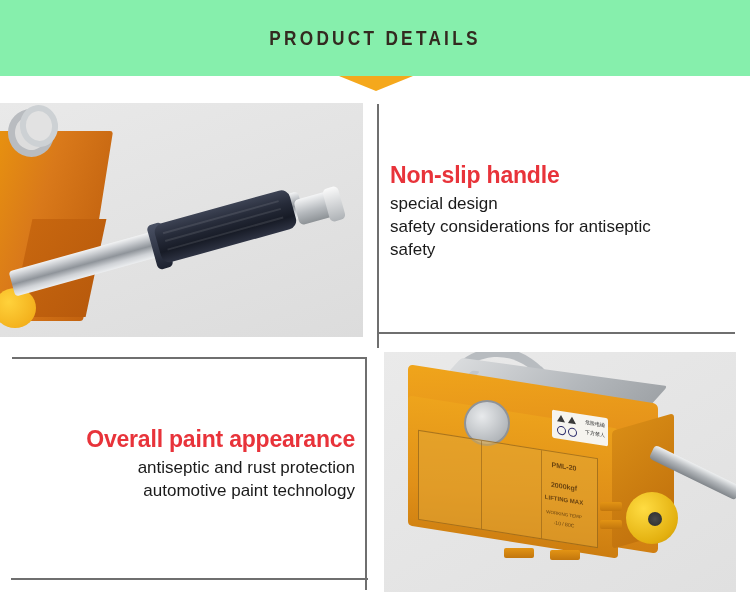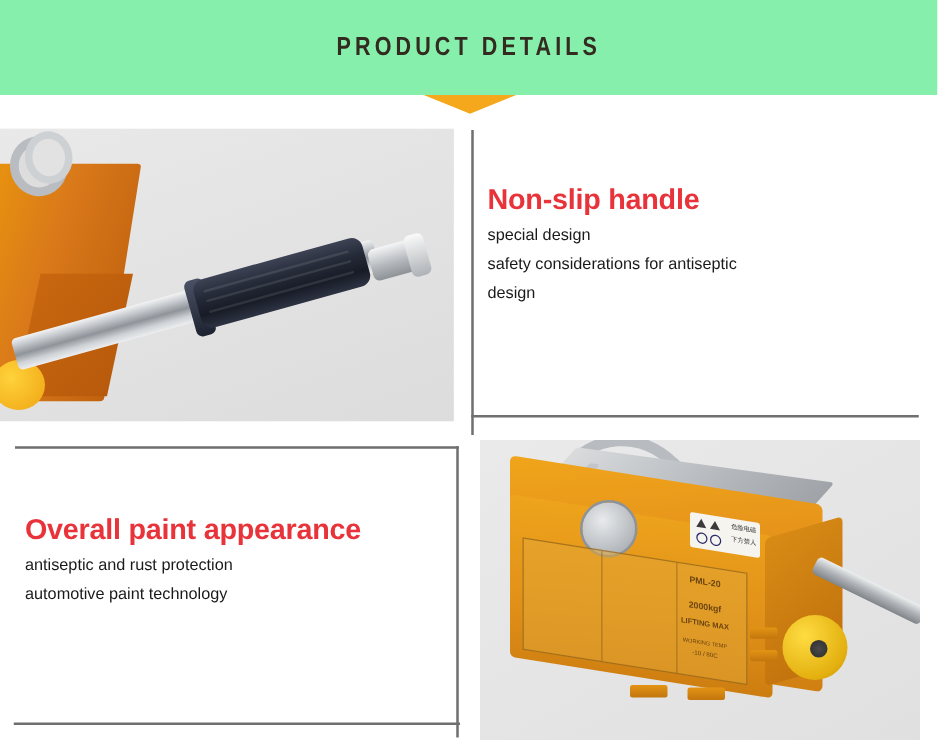--- a/index.html
+++ b/index.html
@@ -199,34 +199,34 @@
   .h-line-top{left:377px;top:332px;width:358px;height:1.5px;}
   .v-line-bot{left:365px;top:357px;width:1.5px;height:233px;}
   .h-line-bot-top{left:12px;top:357px;width:355px;height:1.5px;}
   .h-line-bot-bottom{left:11px;top:578px;width:357px;height:1.5px;}
 
   
   .text-tr{
     position:absolute;left:390px;top:144px;width:340px;text-align:left;
   }
   .text-bl{
-    position:absolute;left:20px;top:408px;width:335px;
+    position:absolute;left:20px;top:408px;width:335px;text-align:right;
   }
   .head-red{
     color:#E8333A;
     font-size:23px;
     font-weight:bold;
     line-height:30px;
     letter-spacing:-0.2px;
-    margin:0 0 2px 0;
+    margin:16px 0 2px 0;
     font-family:"Liberation Sans", sans-serif;
   }
   .body-line{
     color:#1a1a1a;
-    font-size:13px;
+    font-size:17px;
     line-height:23px;
     font-weight:normal;
     margin:0;
     font-family:"Liberation Sans", sans-serif;
   }
 </style>
 </head>
 <body>
 
 <div class="page">
@@ -300,21 +300,21 @@
   <div class="divider v-line-top"></div>
   <div class="divider h-line-top"></div>
   <div class="divider v-line-bot"></div>
   <div class="divider h-line-bot-top"></div>
   <div class="divider h-line-bot-bottom"></div>
 
   <div class="text-tr">
     <div class="head-red">Non-slip handle</div>
     <div class="body-line">special design</div>
     <div class="body-line">safety considerations for antiseptic</div>
-    <div class="body-line">design</div>
+    <div class="body-line">safety</div>
   </div>
 
   <div class="text-bl">
     <div class="head-red">Overall paint appearance</div>
     <div class="body-line">antiseptic and rust protection</div>
     <div class="body-line">automotive paint technology</div>
   </div>
 
 </div>
 

